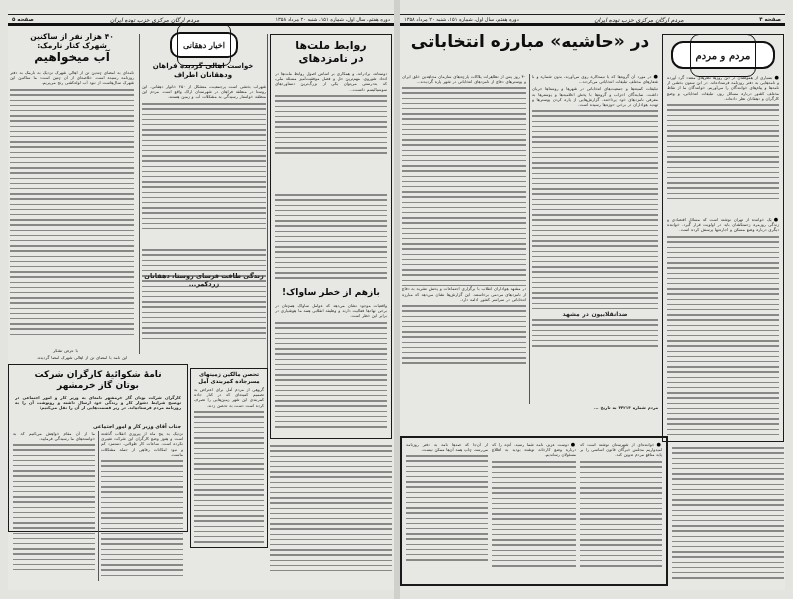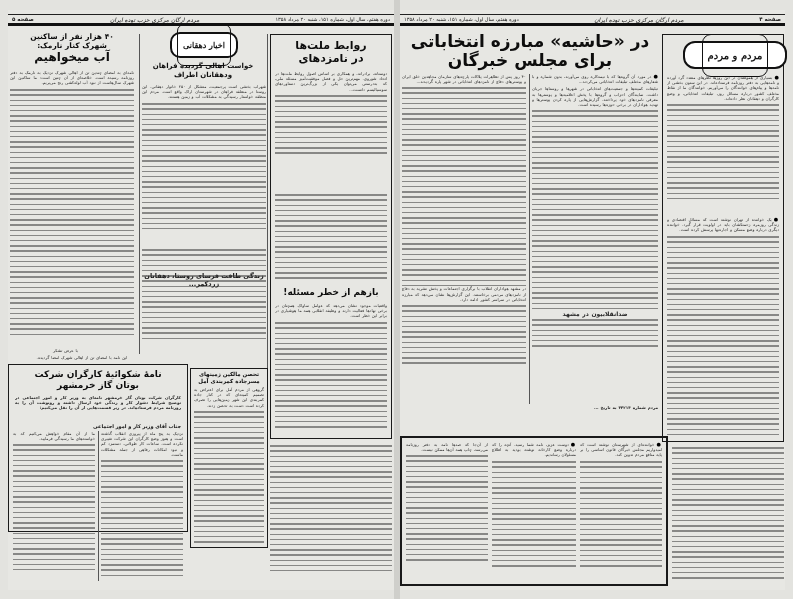--- a/index.html
+++ b/index.html
@@ -44,21 +44,21 @@
         <div>روابط ملت‌ها</div>
         <div>در نامزدهای</div>
       </div>
       <div class="col txt" style="left:4px; right:4px; top:36px; height:120px;">
         <p>دوستانه، برادرانه، و همکاری بر اساس اصول روابط ملت‌ها در اتحاد شوروی. مهم‌ترین حل و فصل موفقیت‌آمیز مسئله ملی، که به‌درستی می‌توان یکی از بزرگ‌ترین دستاوردهای سوسیالیسم دانست...</p>
         <div class="filler" style="height:60px;"></div>
       </div>
       <div class="col txt" style="left:4px; right:4px; top:158px; height:90px;">
         <div class="filler" style="height:90px;"></div>
       </div>
-      <div class="hl" style="position:absolute; left:0; right:0; top:252px; font-size:9px;">بازهم از خطر مسئله!</div>
+      <div class="hl" style="position:absolute; left:0; right:0; top:252px; font-size:9px;">بازهم از خطر ساواک!</div>
       <div class="col txt" style="left:4px; right:4px; top:268px; height:132px;">
         <p>واقعیات موجود نشان می‌دهد که عوامل ساواک همچنان در برخی نهادها فعالیت دارند و وظیفه انقلابی همه ما هوشیاری در برابر این خطر است.</p>
         <div class="filler" style="height:110px;"></div>
       </div>
     </div>
 
     <div class="logo-box" style="left:162px; top:22px; width:68px; height:26px;">
       <span class="logo-inner" style="font-size:8px;">اخبار دهقانی</span>
     </div>
     <div class="hl" style="position:absolute; left:132px; width:126px; top:52px; font-size:7px; line-height:9px;">
@@ -123,36 +123,35 @@
   </div>
 
   <div class="page right">
     <div class="runhead">
       <span class="pg">صفحه ۴</span>
       <span class="mast">مردم ارگان مرکزی حزب توده ایران</span>
       <span class="issue">دوره هفتم، سال اول، شماره ۱۵۱، شنبه ۲۰ مرداد ۱۳۵۸</span>
     </div>
 
     <div class="box" style="left:262px; top:24px; width:122px; height:408px;">
-      <div class="logo-box" style="left:20px; top:6px; width:104px; height:28px; border-radius:12px;">
+      <div class="logo-box" style="left:8px; top:6px; width:104px; height:28px; border-radius:12px;">
         <span class="logo-inner" style="font-size:10px; border-radius:9px;">مردم و مردم</span>
       </div>
       <div class="col txt" style="left:4px; right:4px; top:40px; height:140px;">
         <p class="bullet">بسیاری از هموطنان در این روزها نظرهای متعدد گرد آورده و نامه‌هایی به دفتر روزنامه فرستاده‌اند. در این ستون بخشی از نامه‌ها و پیام‌های خوانندگان را می‌آوریم. خوانندگان ما از نقاط مختلف کشور درباره مسائل روز، تبلیغات انتخاباتی، و وضع کارگران و دهقانان نظر داده‌اند.</p>
         <div class="filler" style="height:100px;"></div>
       </div>
       <div class="col txt" style="left:4px; right:4px; top:182px; height:220px;">
         <p class="bullet">یک خواننده از تهران نوشته است که مسائل اقتصادی و زندگی روزمره زحمتکشان باید در اولویت قرار گیرد. خواننده دیگری درباره وضع مسکن و اجاره‌بها پرسش کرده است.</p>
         <div class="filler" style="height:200px;"></div>
       </div>
     </div>
 
     <div class="hl" style="position:absolute; left:2px; width:256px; top:22px; font-size:17px; line-height:19px; letter-spacing:-0.3px;">
       <div>در «حاشیه» مبارزه انتخاباتی</div>
-      <div>برای مجلس خبرگان</div>
     </div>
 
     <div class="col txt" style="left:132px; width:126px; top:64px; height:330px;">
       <p class="bullet">در مورد آن گروه‌ها که با نیمه‌کاره روی می‌آورند، بدون شماره و با شعارهای مختلف تبلیغات انتخاباتی می‌کردند...</p>
       <p>تبلیغات کمیته‌ها و جمعیت‌های انتخاباتی در شهرها و روستاها جریان داشت. نمایندگان احزاب و گروه‌ها با پخش اعلامیه‌ها و پوسترها به معرفی نامزدهای خود پرداختند. گزارش‌هایی از پاره کردن پوسترها و تهدید هواداران در برخی حوزه‌ها رسیده است.</p>
       <div class="filler" style="height:200px;"></div>
       <div class="smallhl" style="font-size:6px; margin:2px 0;">ضدانقلابیون در مشهد</div>
       <div class="filler" style="height:30px;"></div>
     </div>
     <div class="vrule" style="left:129px; top:64px; height:330px;"></div>

